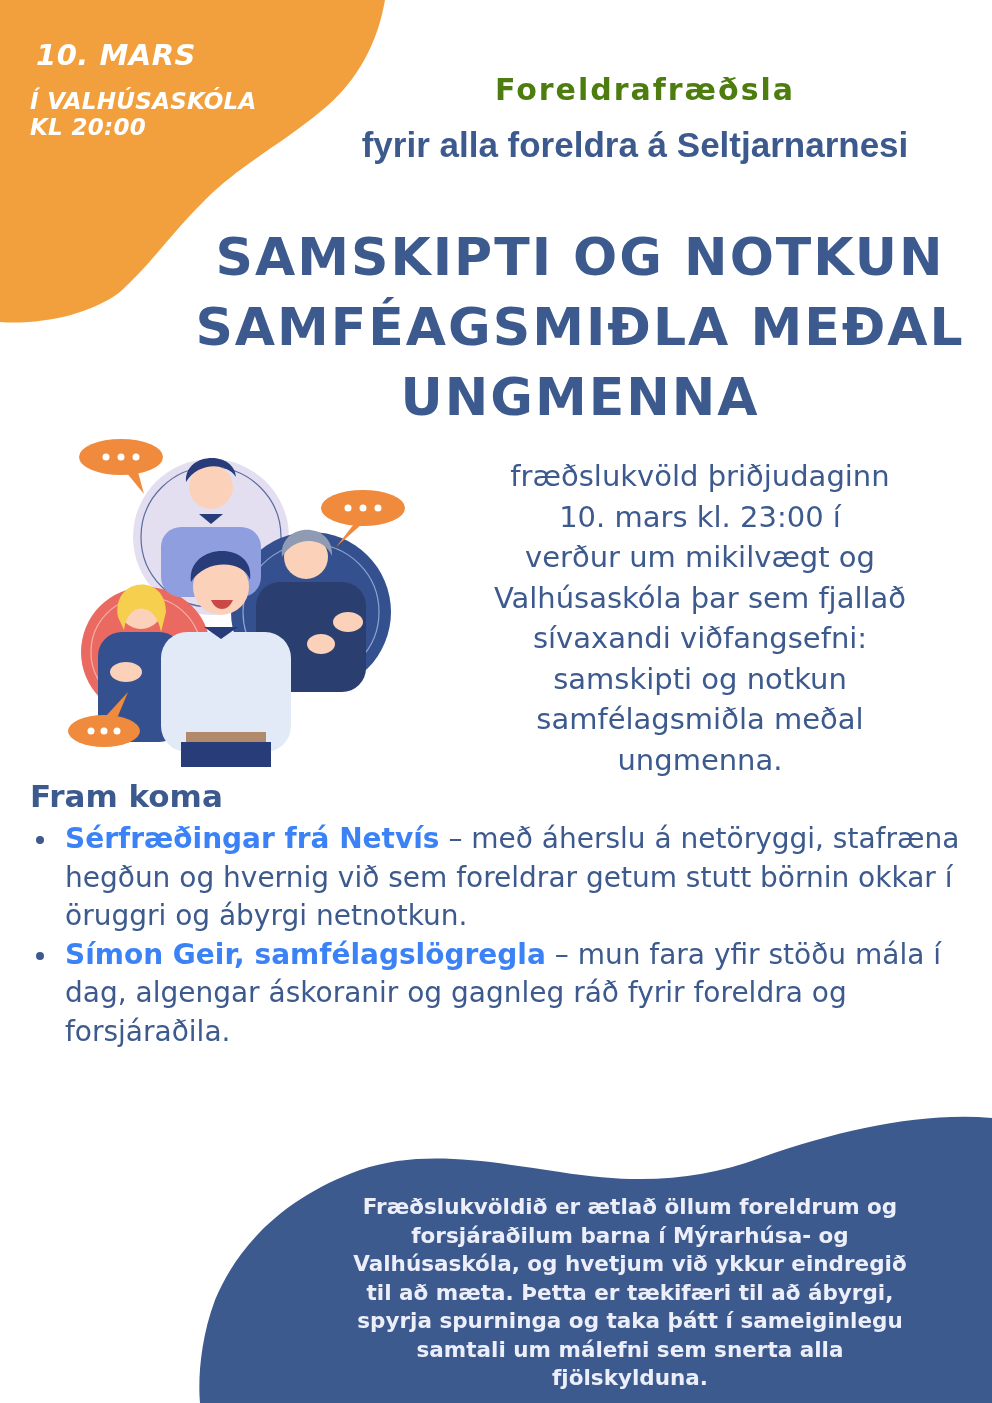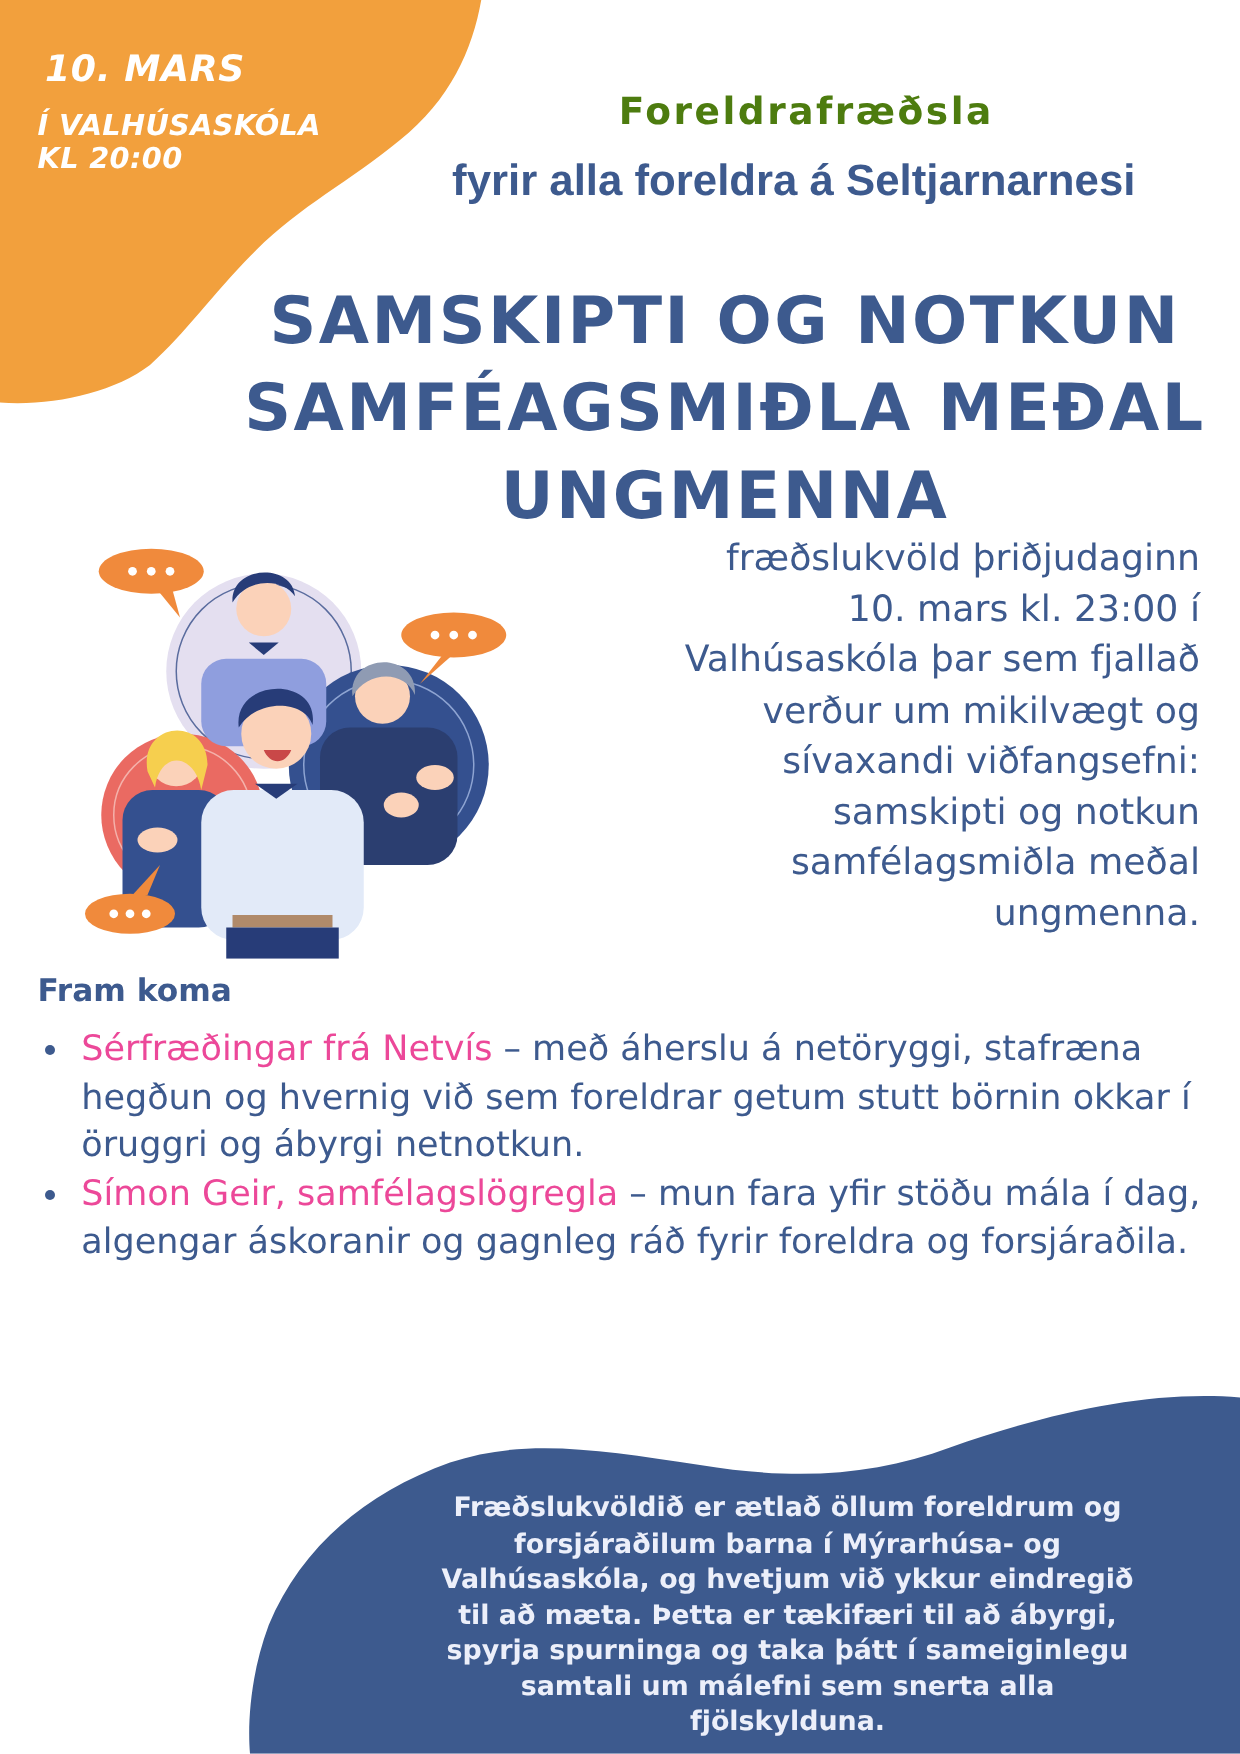--- a/index.html
+++ b/index.html
@@ -29,37 +29,37 @@
   .main-title {
     left: 160px; width: 840px; top: 222px; text-align: center;
     font-size: 52px; font-weight: bold; color: #3d5a8e; line-height: 70px;
     letter-spacing: 2px;
   }
   .main-title div { white-space: nowrap; }
 
   .illustration { left: 66px; top: 432px; width: 350px; height: 335px; }
 
   .intro {
-    left: 440px; width: 520px; top: 426px; text-align: right;
+    left: 440px; width: 520px; top: 456px; text-align: center;
     font-size: 29px; line-height: 40.5px; color: #3d5a8e;
   }
 
   .section-heading {
-    left: 30px; top: 778px; font-size: 25px; font-weight: bold; color: #3d5a8e;
+    left: 30px; top: 778px; font-size: 31px; font-weight: bold; color: #3d5a8e;
   }
   .speaker-list {
     left: 28px; top: 820px; width: 940px; margin: 0; padding: 0; list-style: none;
     font-size: 28px; line-height: 38.5px; color: #3d5a8e;
   }
   .speaker-list li { position: relative; padding-left: 37px; }
   .bullet {
     position: absolute; left: 8px; top: 16px; width: 8px; height: 8px;
     border-radius: 50%; background: #3d5a8e;
   }
-  .speaker-name { color: #ec4899; font-weight: normal; }
+  .speaker-name { color: #3b82f6; font-weight: bold; }
 
   .footer-text {
     left: 325px; width: 610px; top: 1193px; text-align: center;
     font-size: 21.5px; line-height: 28.5px; font-weight: bold; color: #eceffa;
   }
 </style>
 </head>
 <body>
 
 <svg class="bg-shape" width="992" height="1403" viewBox="0 0 992 1403">
@@ -136,22 +136,22 @@
     <path d="M40,284 L62,260 L52,284 Z" fill="#f08a3c"></path>
     <circle cx="25" cy="299" r="3.5" fill="#fff"></circle>
       <circle cx="38" cy="299" r="3.5" fill="#fff"></circle>
       <circle cx="51" cy="299" r="3.5" fill="#fff"></circle>
   </g>
 </svg>
 
 <div class="abs intro">
   <div>fræðslukvöld þriðjudaginn</div>
   <div>10. mars kl. 23:00 í</div>
+  <div>verður um mikilvægt og</div>
   <div>Valhúsaskóla þar sem fjallað</div>
-  <div>verður um mikilvægt og</div>
   <div>sívaxandi viðfangsefni:</div>
   <div>samskipti og notkun</div>
   <div>samfélagsmiðla meðal</div>
   <div>ungmenna.</div>
 </div>
 
 <div class="abs section-heading">Fram koma</div>
 <ul class="abs speaker-list">
   <li>
     <span class="bullet"></span>

